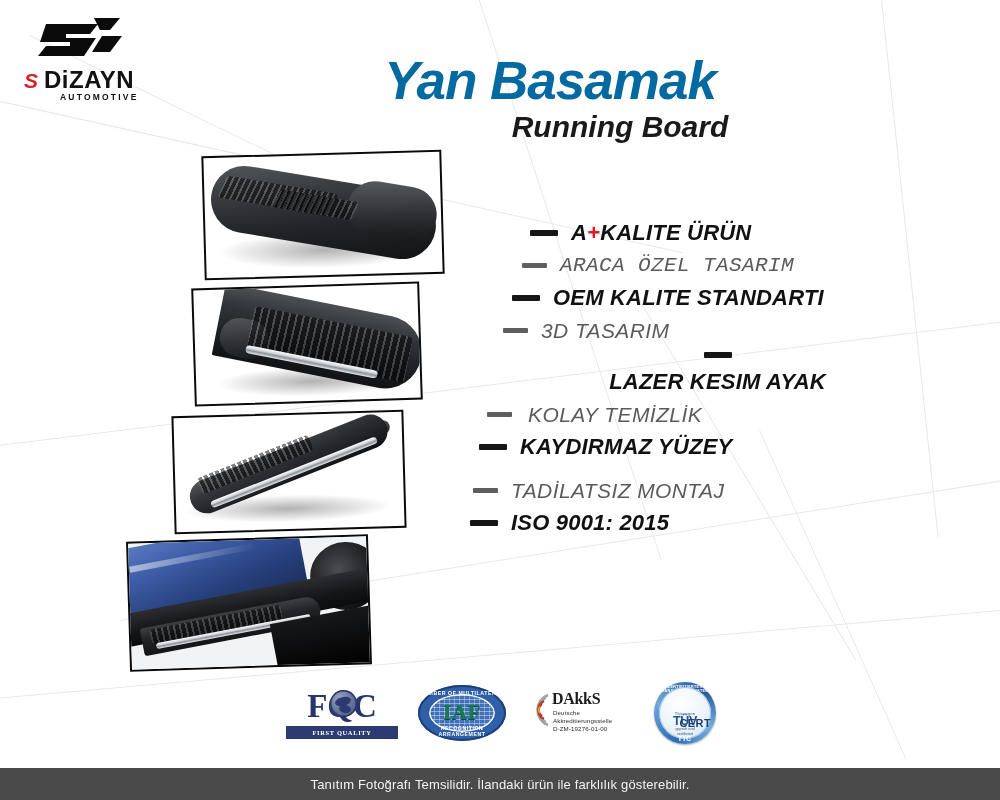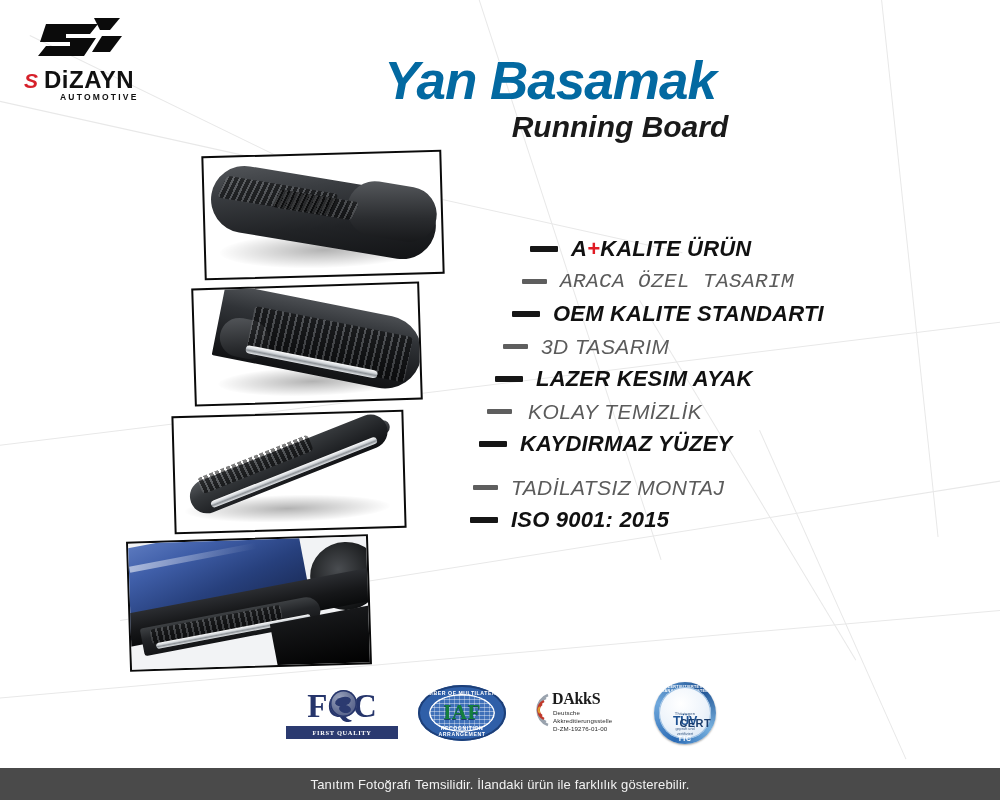--- a/index.html
+++ b/index.html
@@ -347,37 +347,37 @@
       <div class="board-body" id="p4-wheel"></div>
       <div class="board-body" id="p4-sill" style="border-radius:0"></div>
       <div class="board-body" id="p4-board"></div>
       <div class="tread" id="p4-tread"></div>
       <div class="chrome" id="p4-chrome"></div>
       <div class="board-body" id="p4-dark" style="border-radius:0"></div>
     </div>
   </div>
 
   <div id="features">
-      <div class="feat strong" style="margin-left: 60px; font-size: 22px; margin-bottom: 11px; margin-top: 16px;">
+      <div class="feat strong" style="margin-left: 60px; font-size: 22px; margin-bottom: 11px;">
         <span class="dash"></span>
         <span><span>A</span><span class="plus">+</span><span>KALITE ÜRÜN</span></span>
       </div>
       <div class="feat light" style="margin-left: 52px; font-size: 21px; margin-bottom: 11px; font-family: Liberation Mono, monospace;">
         <span class="dash"></span>
         <span>ARACA ÖZEL TASARIM</span>
       </div>
       <div class="feat strong" style="margin-left: 42px; font-size: 22px; margin-bottom: 11px;">
         <span class="dash"></span>
         <span>OEM KALITE STANDARTI</span>
       </div>
       <div class="feat light" style="margin-left: 33px; font-size: 21px; margin-bottom: 11px;">
         <span class="dash"></span>
         <span>3D TASARIM</span>
       </div>
-      <div class="feat strong" style="margin-left: 25px; font-size: 22px; margin-bottom: 11px;">
+      <div class="feat strong" style="margin-left: 25px; font-size: 22px; margin-bottom: 11px; flex-direction: column;">
         <span class="dash"></span>
         <span>LAZER KESIM AYAK</span>
       </div>
       <div class="feat light" style="margin-left: 17px; font-size: 21px; margin-bottom: 11px; gap: 16px;">
         <span class="dash"></span>
         <span>KOLAY TEMİZLİK</span>
       </div>
       <div class="feat strong" style="margin-left: 9px; font-size: 22px; margin-bottom: 22px;">
         <span class="dash"></span>
         <span>KAYDIRMAZ YÜZEY</span>

